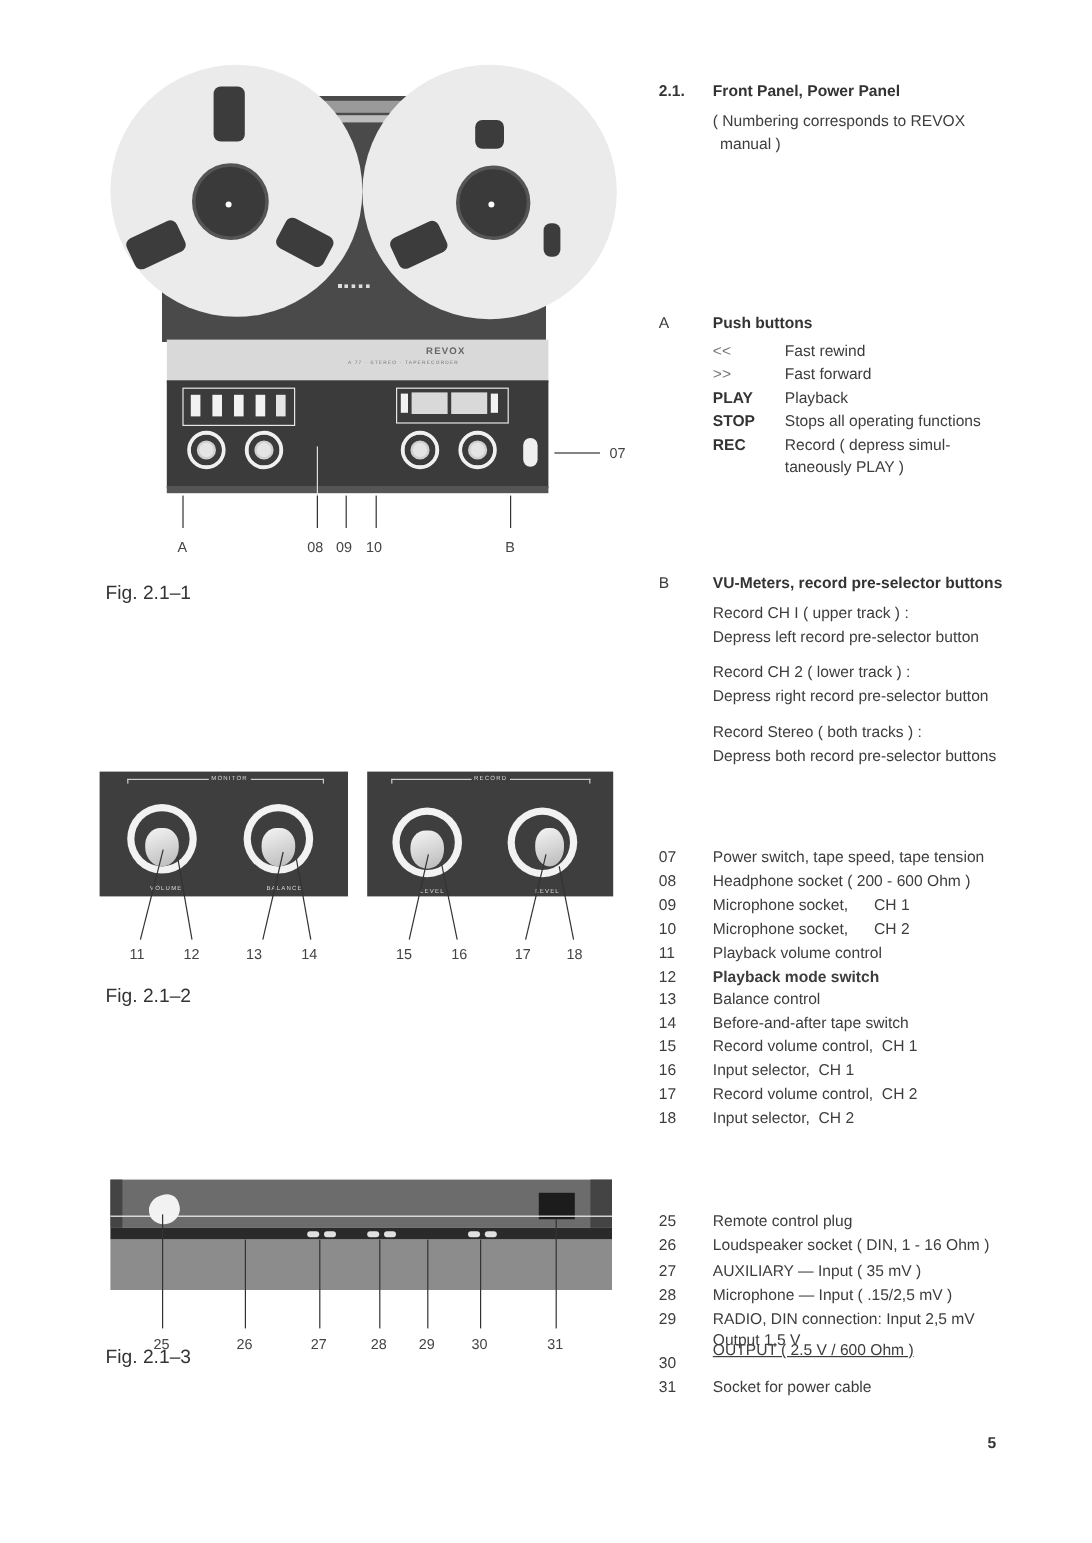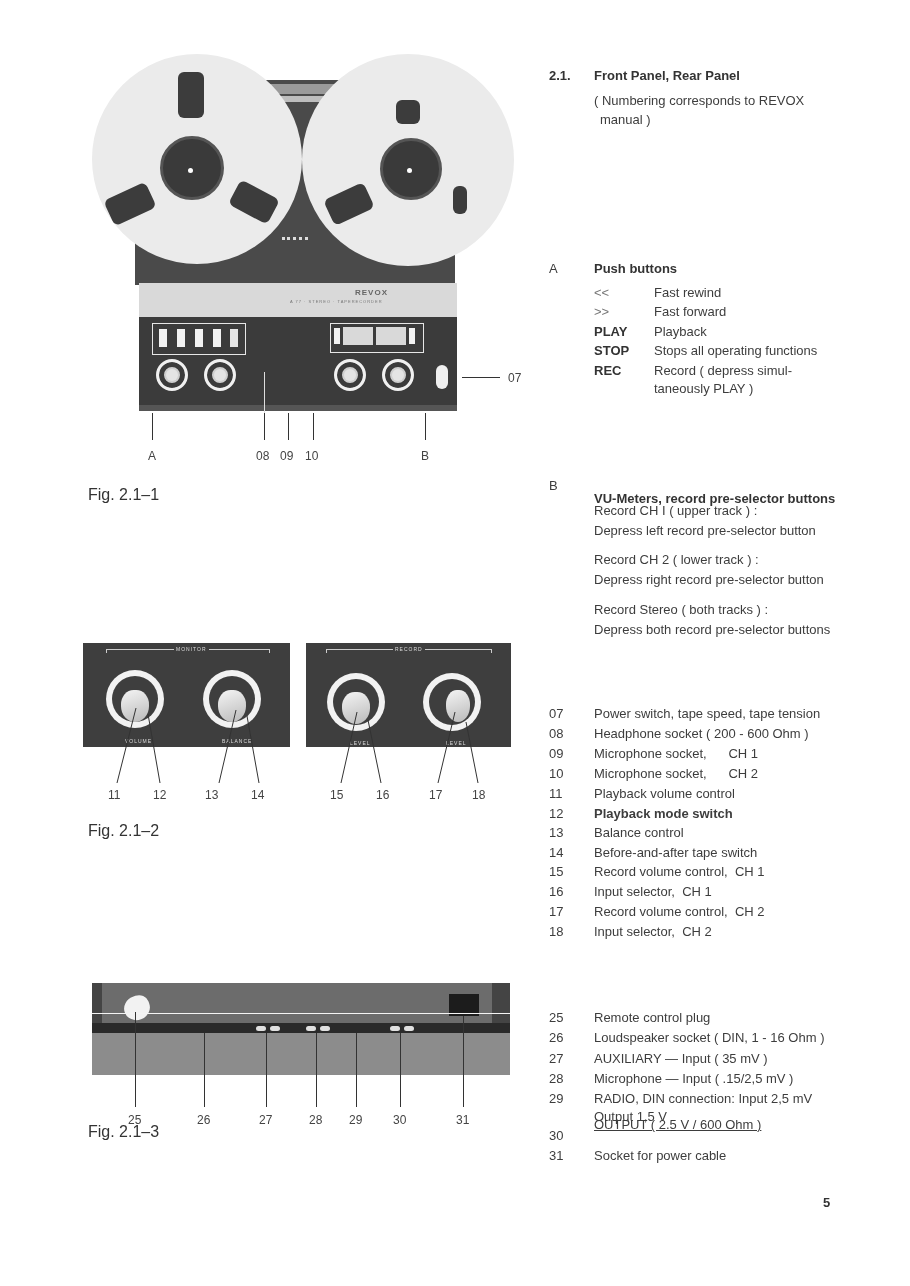--- a/index.html
+++ b/index.html
@@ -200,21 +200,21 @@
   <div class="abs callout" style="left:309px;top:1113px;">28</div>
   <div class="abs callout" style="left:349px;top:1113px;">29</div>
   <div class="abs callout" style="left:393px;top:1113px;">30</div>
   <div class="abs callout" style="left:456px;top:1113px;">31</div>
 
   <div class="abs caption" style="left:88px;top:1123px;">Fig. 2.1–3</div>
 </div>
 
 <div>
   <div class="abs txt bold" style="left:549px;top:68px;">2.1.</div>
-  <div class="abs txt bold" style="left:594px;top:68px;">Front Panel, Rear Panel</div>
+  <div class="abs txt bold" style="left:594px;top:68px;">Front Panel, Power Panel</div>
   <div class="abs txt" style="left:594px;top:93px;">( Numbering corresponds to REVOX</div>
   <div class="abs txt" style="left:600px;top:112px;">manual )</div>
 </div>
 
 <div>
   <div class="abs txt" style="left:549px;top:261px;">A</div>
   <div class="abs txt bold" style="left:594px;top:261px;">Push buttons</div>
   <div class="abs txt" style="left:594px;top:285px;color:#777;">&lt;&lt;</div>
   <div class="abs txt" style="left:654px;top:285px;text-align:center;">Fast rewind</div>
   <div class="abs txt" style="left:594px;top:304px;color:#777;">&gt;&gt;</div>
@@ -223,21 +223,21 @@
   <div class="abs txt" style="left:654px;top:324px;">Playback</div>
   <div class="abs txt bold" style="left:594px;top:343px;">STOP</div>
   <div class="abs txt" style="left:654px;top:343px;">Stops all operating functions</div>
   <div class="abs txt bold" style="left:594px;top:363px;">REC</div>
   <div class="abs txt" style="left:654px;top:363px;">Record ( depress simul-</div>
   <div class="abs txt" style="left:654px;top:381px;">taneously PLAY )</div>
 </div>
 
 <div>
   <div class="abs txt" style="left:549px;top:478px;">B</div>
-  <div class="abs txt bold" style="left:594px;top:478px;margin-top:13px;">VU-Meters, record pre-selector buttons</div>
+  <div class="abs txt bold" style="left:594px;top:478px;">VU-Meters, record pre-selector buttons</div>
   <div class="abs txt" style="left:594px;top:503px;">Record CH I  ( upper track ) :</div>
   <div class="abs txt" style="left:594px;top:523px;">Depress left record pre-selector button</div>
   <div class="abs txt" style="left:594px;top:552px;">Record CH 2  ( lower track ) :</div>
   <div class="abs txt" style="left:594px;top:572px;">Depress right record pre-selector button</div>
   <div class="abs txt" style="left:594px;top:602px;">Record Stereo  ( both tracks ) :</div>
   <div class="abs txt" style="left:594px;top:622px;">Depress both record pre-selector buttons</div>
 </div>
 
 <div>
   <div class="abs txt" style="left:549px;top:706px;">07</div>

